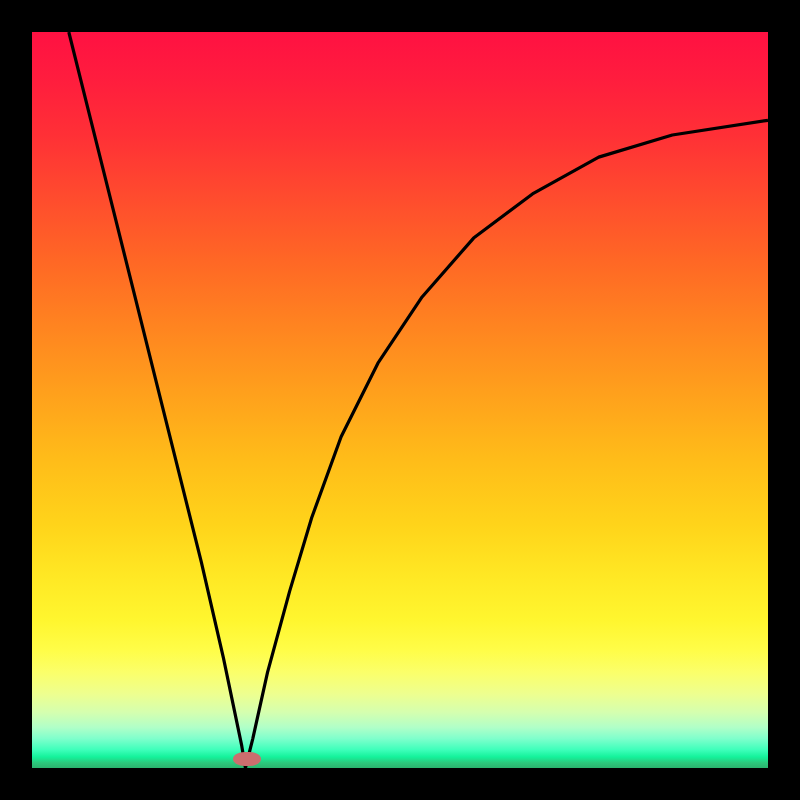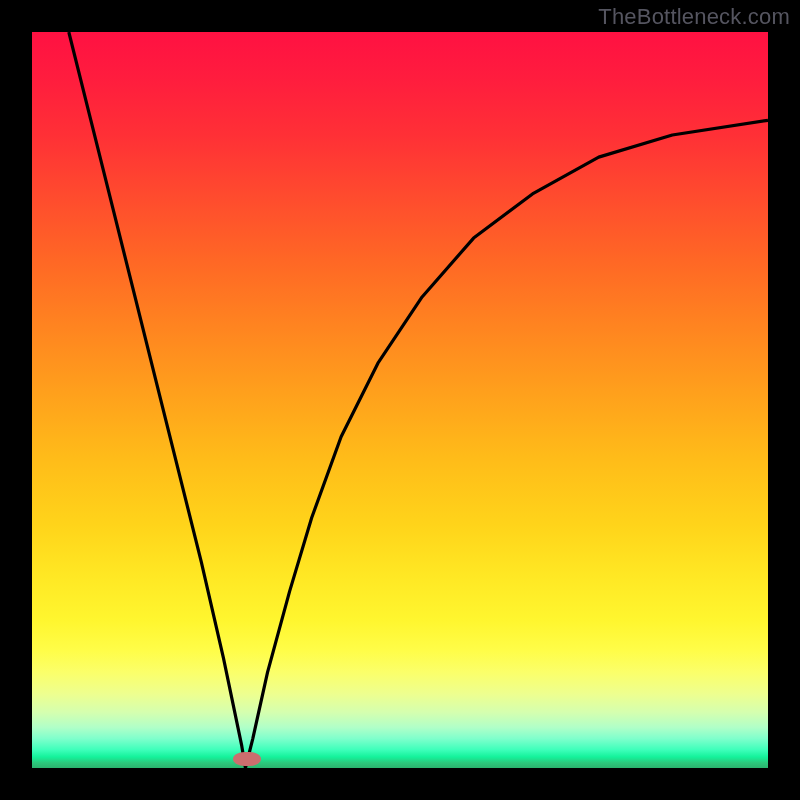--- a/index.html
+++ b/index.html
@@ -102,14 +102,13 @@
                L 441.6 206.08
                L 500.48 161.92
                L 566.72 125.12
                L 640.32 103.04
                L 736 88.32" fill="none" stroke="#000" stroke-width="3.2" stroke-linejoin="round"></path>
     </svg>
 
     <div class="marker" style="left:201px; top:720px; width:28px; height:14px;"></div>
   </div>
 
-  <div class="watermark">TheBottleneck.com</div>
 </div>
 
 </body></html>

